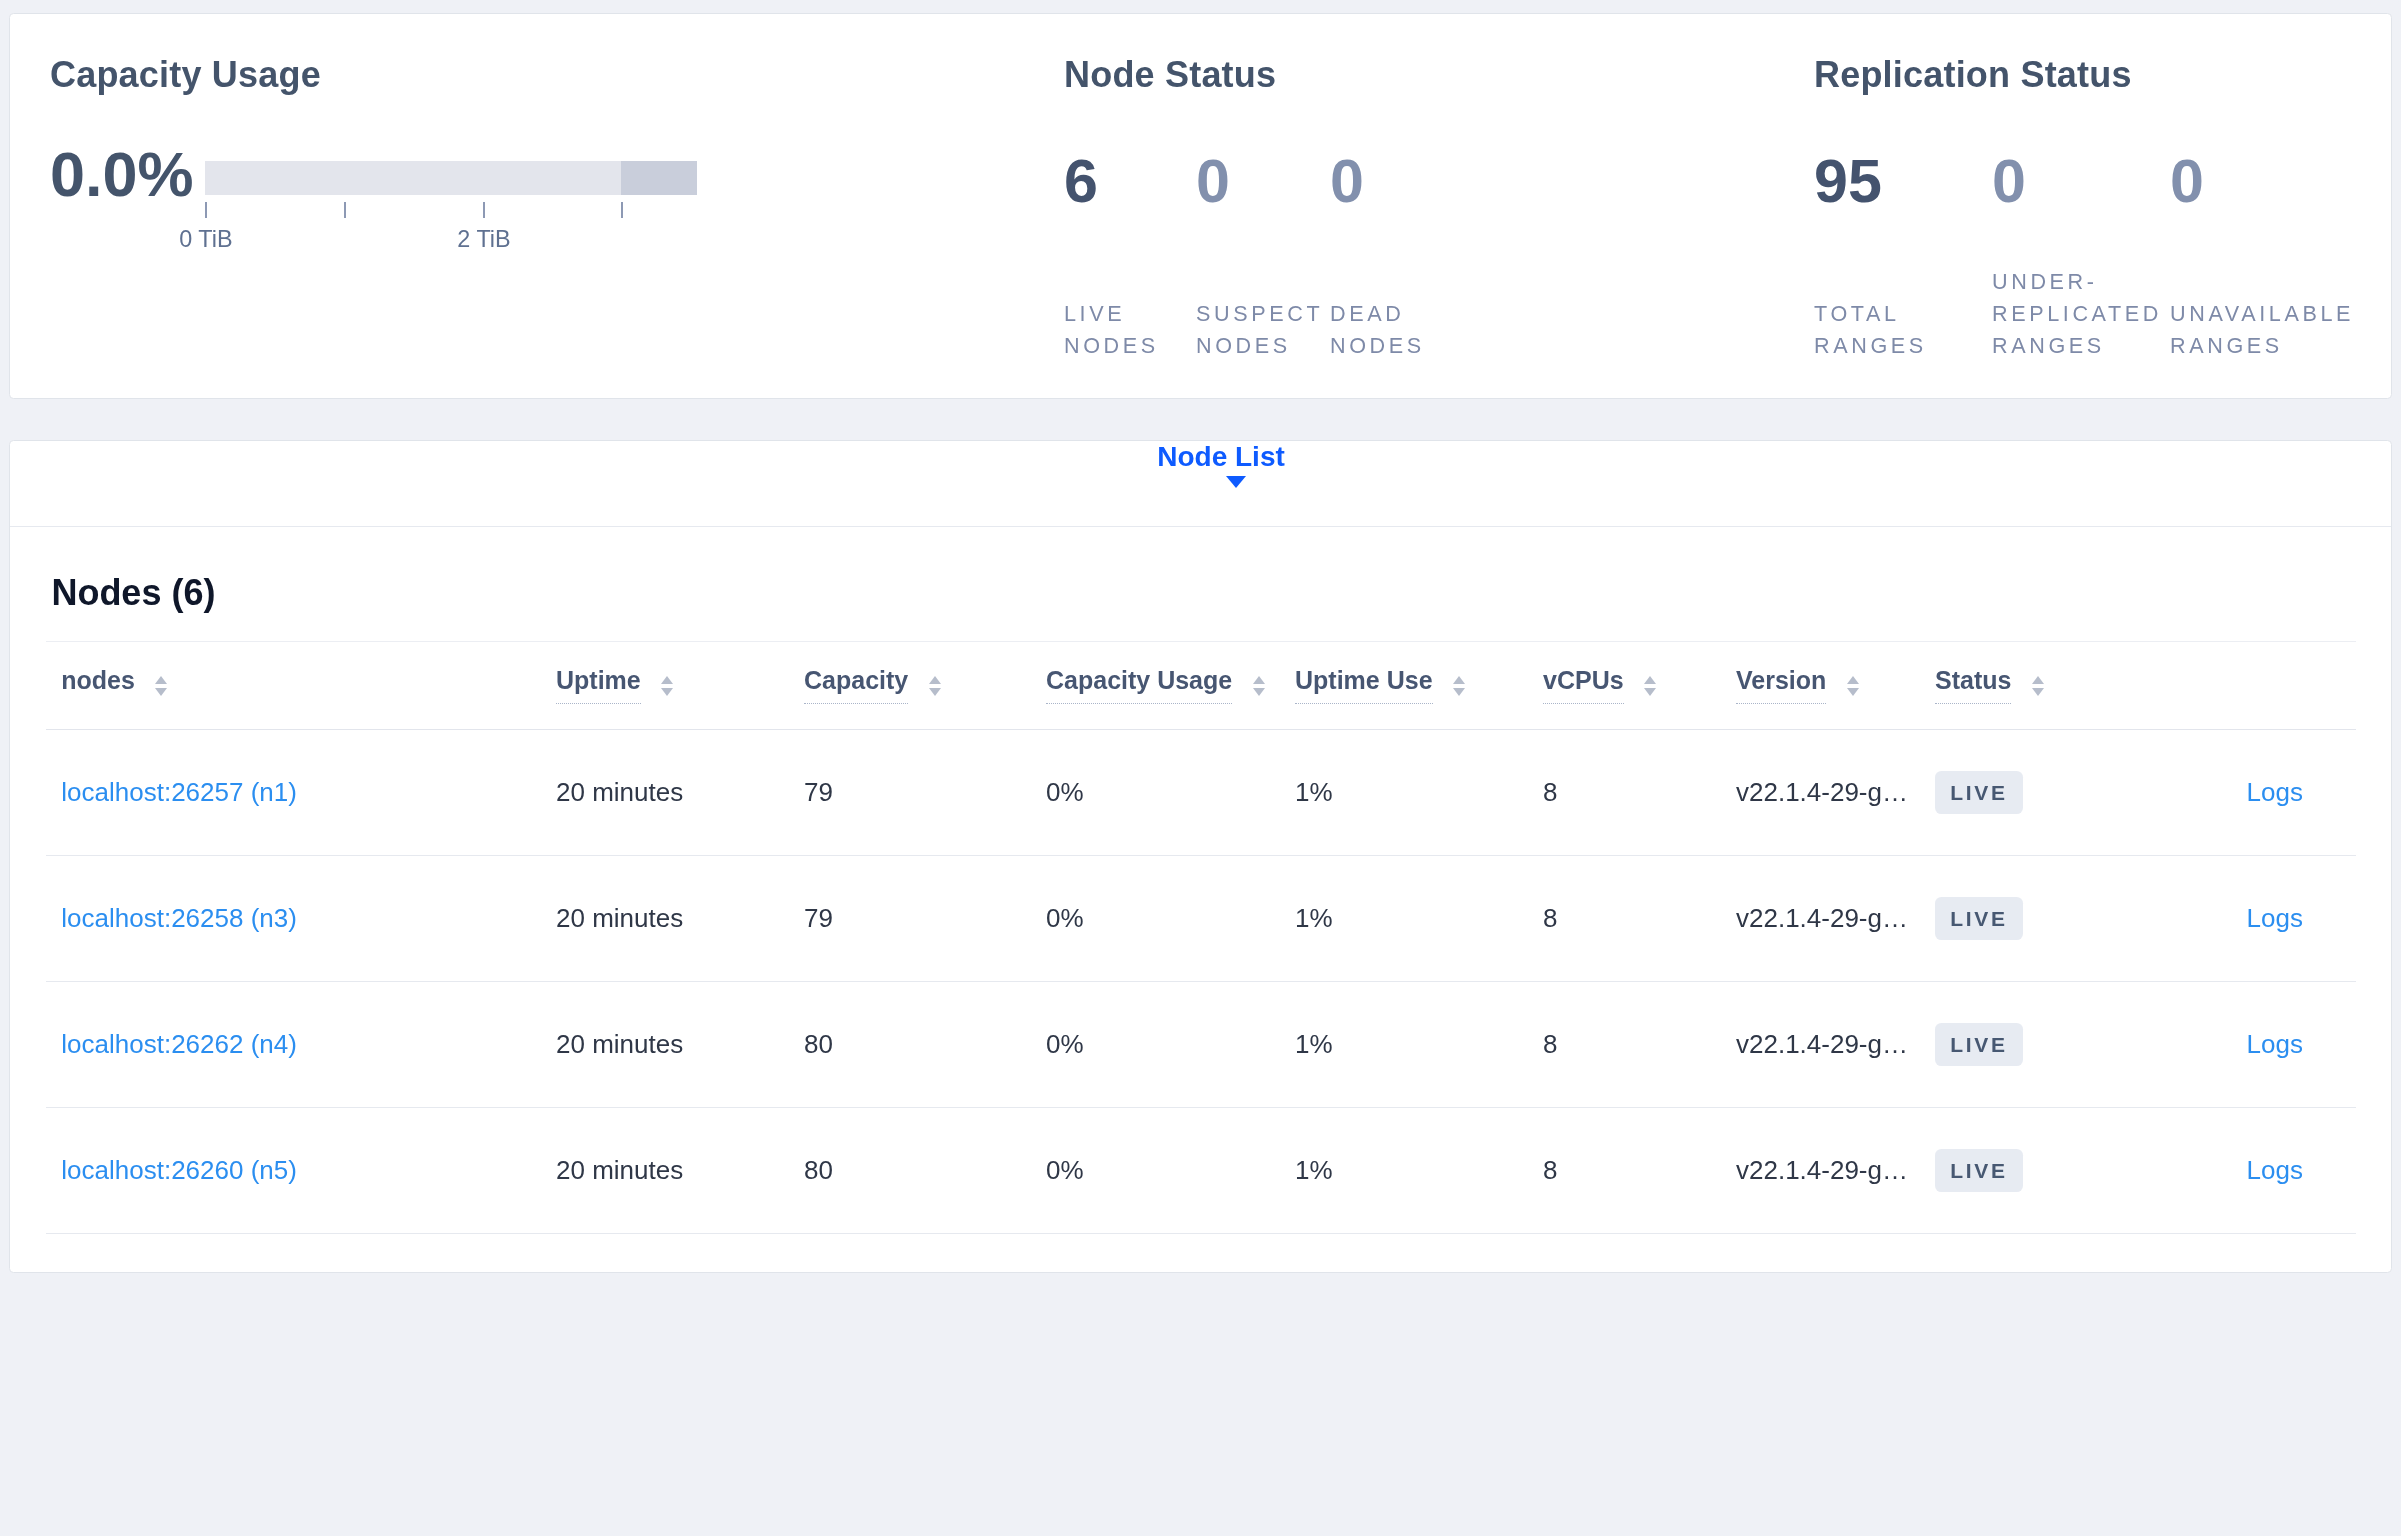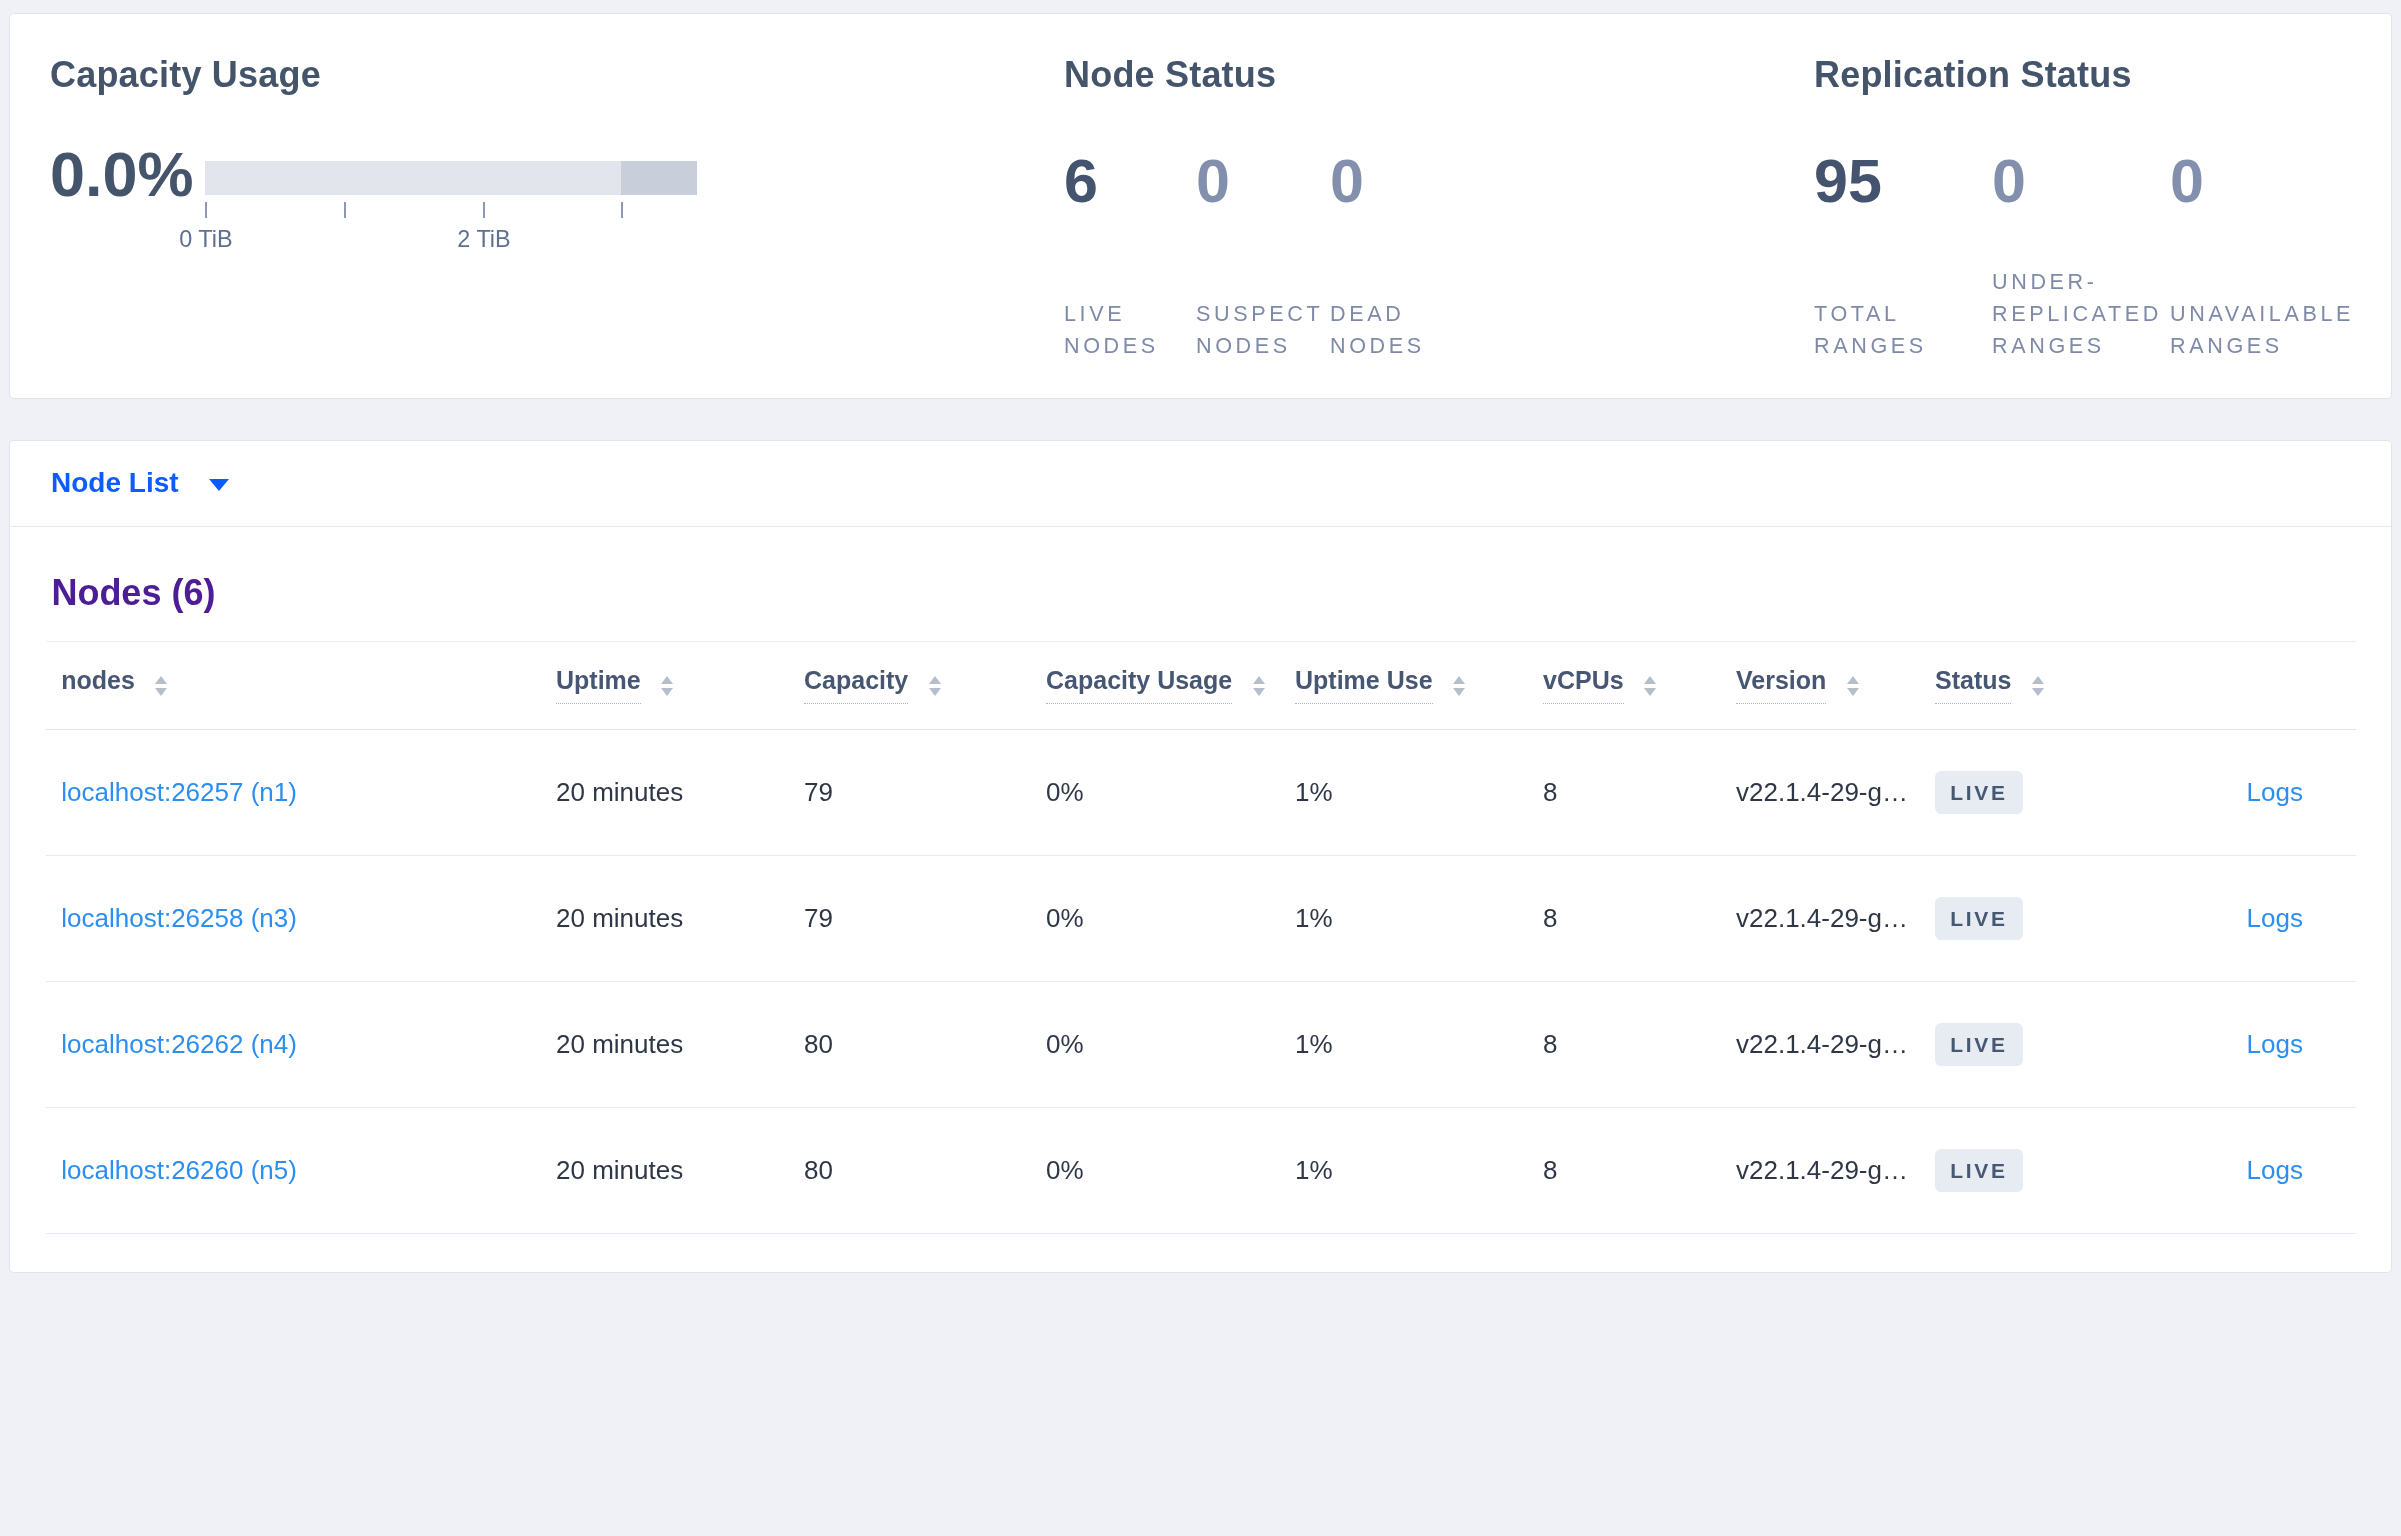--- a/index.html
+++ b/index.html
@@ -39,28 +39,28 @@
   .metric-value.light { color:#8290ad; }
   .label-row { position:absolute; bottom:36px; display:flex; align-items:flex-end; }
   .metric-label { font-size:21.6px; letter-spacing:3.6px; line-height:32px;
                   color:#7e8aa8; white-space:pre-line; }
   .ns-w1 { width:132px; } .ns-w2 { width:134px; } .ns-w3 { width:162px; }
   .rp-w1 { width:178px; } .rp-w2 { width:178px; } .rp-w3 { width:198px; }
 
   
   .nodelist-card { position:relative; }
   .dropdown-row { height:86px; display:flex; align-items:center; padding-left:41px;
-                  border-bottom:0.9px solid #e6e9ef; cursor:pointer; }
+                  border-bottom:0.9px solid #e6e9ef; cursor:pointer;flex-direction:column; }
   .dropdown-label { font-size:28px; font-weight:700; color:#0e5bff; }
   .caret-down { width:0; height:0; border-left:10px solid transparent;
                 border-right:10px solid transparent; border-top:12.6px solid #0e5bff;
                 margin-left:30px; margin-top:3.6px; }
 
   .table-section { padding:45px 36px 38px 36px; }
-  .nodes-heading { font-size:36px; font-weight:600; color:#4c1d95;
+  .nodes-heading { font-size:36px; font-weight:600; color:#0f172a;
                    padding-left:5.4px; margin-bottom:27px; }
   .nodes-table { width:2309px; border-collapse:collapse; table-layout:fixed;
                  border-top:0.9px solid #eceef3; }
   .nodes-table th { height:88px; text-align:left; vertical-align:middle;
                     font-size:25px; font-weight:700; color:#475672;
                     border-bottom:0.9px solid #e2e5ec; white-space:nowrap; }
   .col-label { display:inline-block; padding-bottom:8px;
                border-bottom:1.8px dotted transparent; }
   .col-label.dotted { border-bottom-color:#aab5c9; }
   .sort { display:inline-flex; flex-direction:column; align-items:center;

